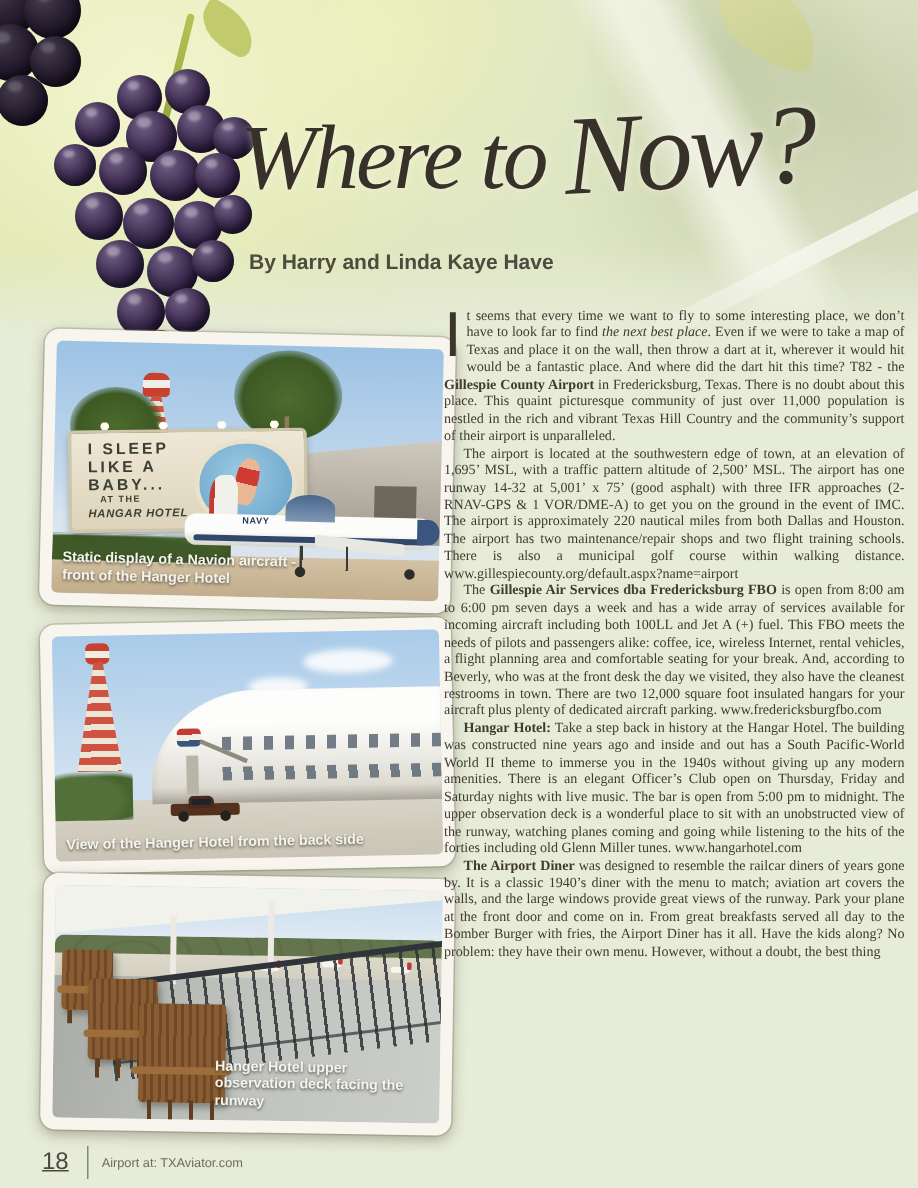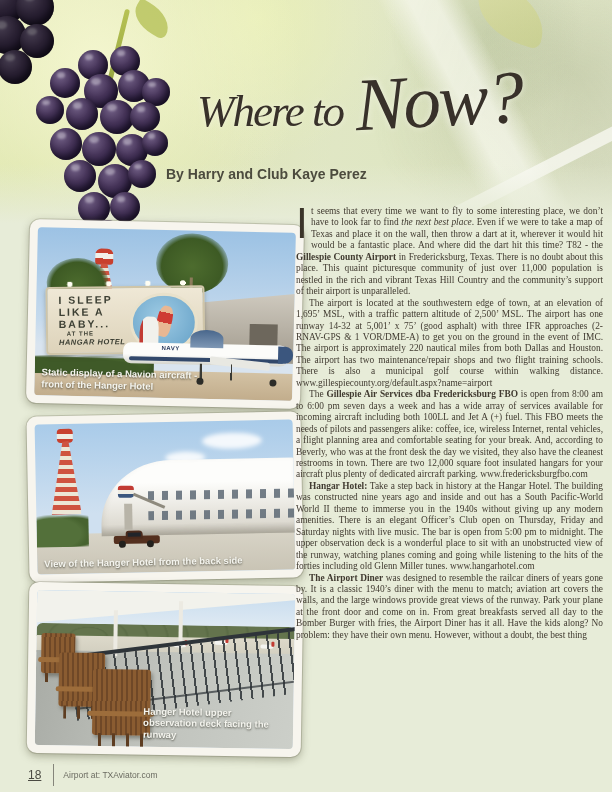--- a/index.html
+++ b/index.html
@@ -65,21 +65,21 @@
     background:#b9c45e; border-radius:4px 100% 8px 90%; transform:rotate(30deg); opacity:.85;
   }
 
   
   .title {
     position:absolute; left:160px; top:58px; width:445px;
     font-family:"Liberation Serif", serif; font-style:italic;
     color:#38312a; white-space:nowrap;
     text-shadow:0 0 6px rgba(250,250,240,.6);
   }
-  .title .t1 { font-size:45px; letter-spacing:-2px;margin-left:37px; }
+  .title .t1 { font-size:61px; letter-spacing:-2px; }
   .title .t2 { font-size:75px; letter-spacing:-2px; display:inline-block; transform:rotate(-3deg); margin-left:8px; }
   .byline {
     position:absolute; left:166px; top:166px;
     font-family:"Liberation Sans", sans-serif; font-weight:bold; font-size:14px; color:#4c4b3e;
   }
 
   
   .card {
     position:absolute; left:28px; width:258px;
     background:#f7f5ee; border-radius:10px; padding:8px;
@@ -247,21 +247,21 @@
   .article p + p { text-indent:13px; }
   .article .b { font-weight:bold; }
   .article .i { font-style:italic; }
   .dropcap {
     float:left; font-family:"DejaVu Sans", sans-serif;
     font-size:40px; line-height:33px; width:10px; margin:2px 5px 0 0; color:#3a3429;
   }
 
   
   .footer { position:absolute; left:28px; top:764px; display:flex; align-items:center; }
-  .page-num { font-family:"Liberation Sans", sans-serif; font-size:12px; color:#4a4a42;text-decoration:underline; }
+  .page-num { font-family:"Liberation Sans", sans-serif; font-size:16px; color:#4a4a42;text-decoration:underline; }
   .foot-rule { width:1px; height:22px; background:#85857b; margin:0 9px 0 12px; }
   .foot-online { font-family:"Liberation Sans", sans-serif; font-size:8.5px; color:#6b6b61; }
 </style>
 </head>
 <body>
 
 <div class="hero">
   <div class="aerial"></div>
   <div class="wing-strut"></div>
   <div class="leaf"></div>
@@ -296,21 +296,21 @@
     <div class="g" style="left: 100px; top: 114px; width: 28px; height: 28px;"></div>
     <div class="g" style="left: 50px; top: 146px; width: 32px; height: 32px;"></div>
     <div class="g" style="left: 82px; top: 146px; width: 30px; height: 30px;"></div>
     <div class="g" style="left: 64px; top: 174px; width: 30px; height: 30px;"></div>
   </div>
 
 <div class="title">
   <span class="t1">Where to</span>
   <span class="t2">Now?</span>
 </div>
-<div class="byline">By Harry and Club Kaye Perez</div>
+<div class="byline">By Harry and Linda Kaye Have</div>
 
 <div class="card card1">
   <div class="photo photo1">
     <div class="p1-ground"></div>
     <div class="p1-hangar"></div>
     <div class="p1-tower">
       <div class="tank"></div>
       <div class="legs"></div>
     </div>
     <div class="palm palm1">

